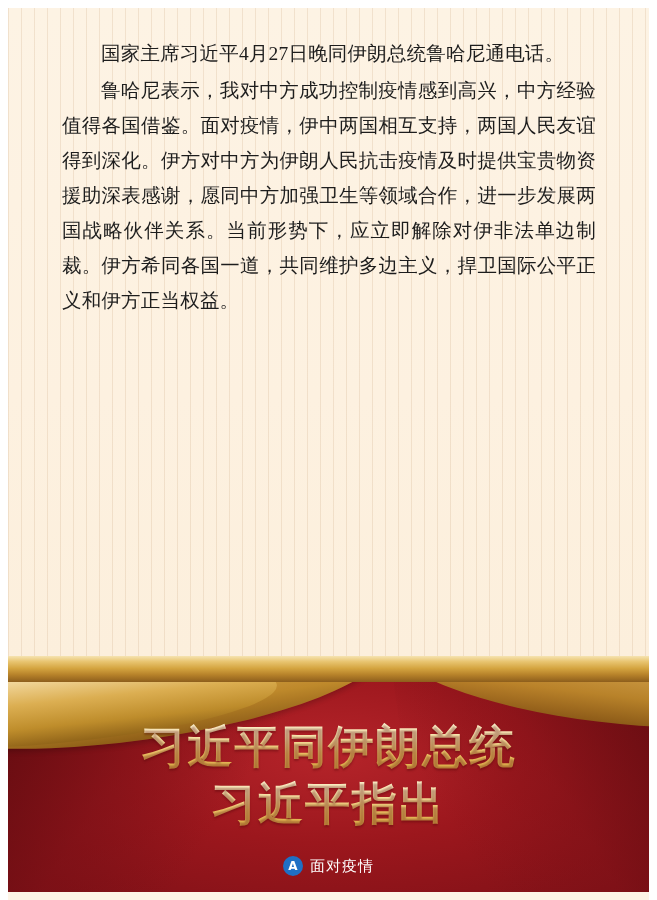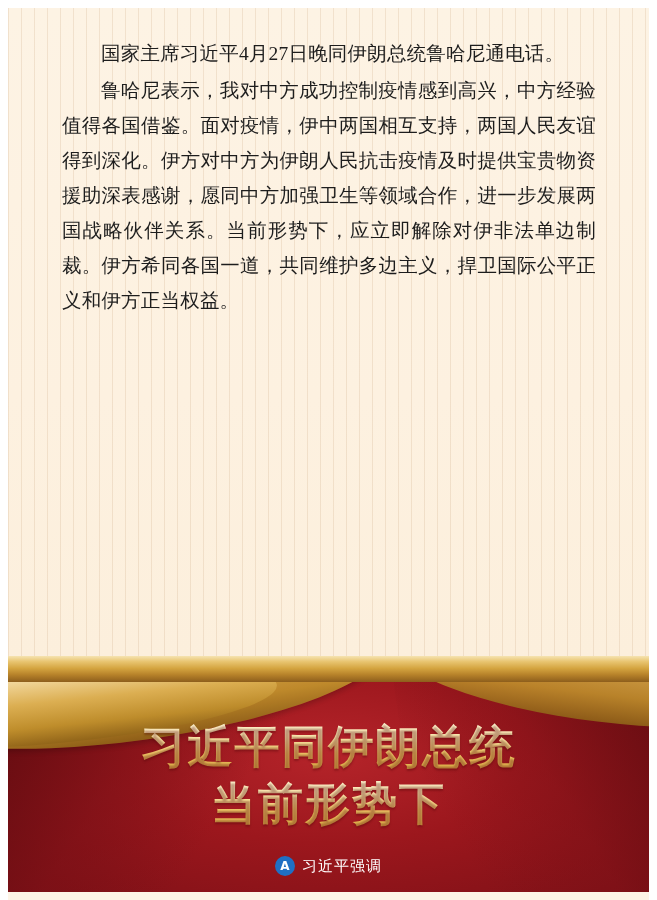--- a/index.html
+++ b/index.html
@@ -207,23 +207,23 @@
 
     <div class="banner">
       <div class="banner-shade-left"></div>
       <div class="banner-shade-right"></div>
       <div class="swoosh swoosh-1"></div>
       <div class="swoosh swoosh-2"></div>
       <div class="swoosh swoosh-3"></div>
 
       <div class="title-wrap">
         <div class="title-line">习近平同伊朗总统</div>
-        <div class="title-line">当前形势下</div>
+        <div class="title-line">习近平指出</div>
       </div>
 
       <div class="logo-row">
         <span class="logo-mark">A</span>
-        <span class="logo-text">习近平强调</span>
+        <span class="logo-text">面对疫情</span>
       </div>
     </div>
 
   </div>
 </div>
 
 </body></html>

